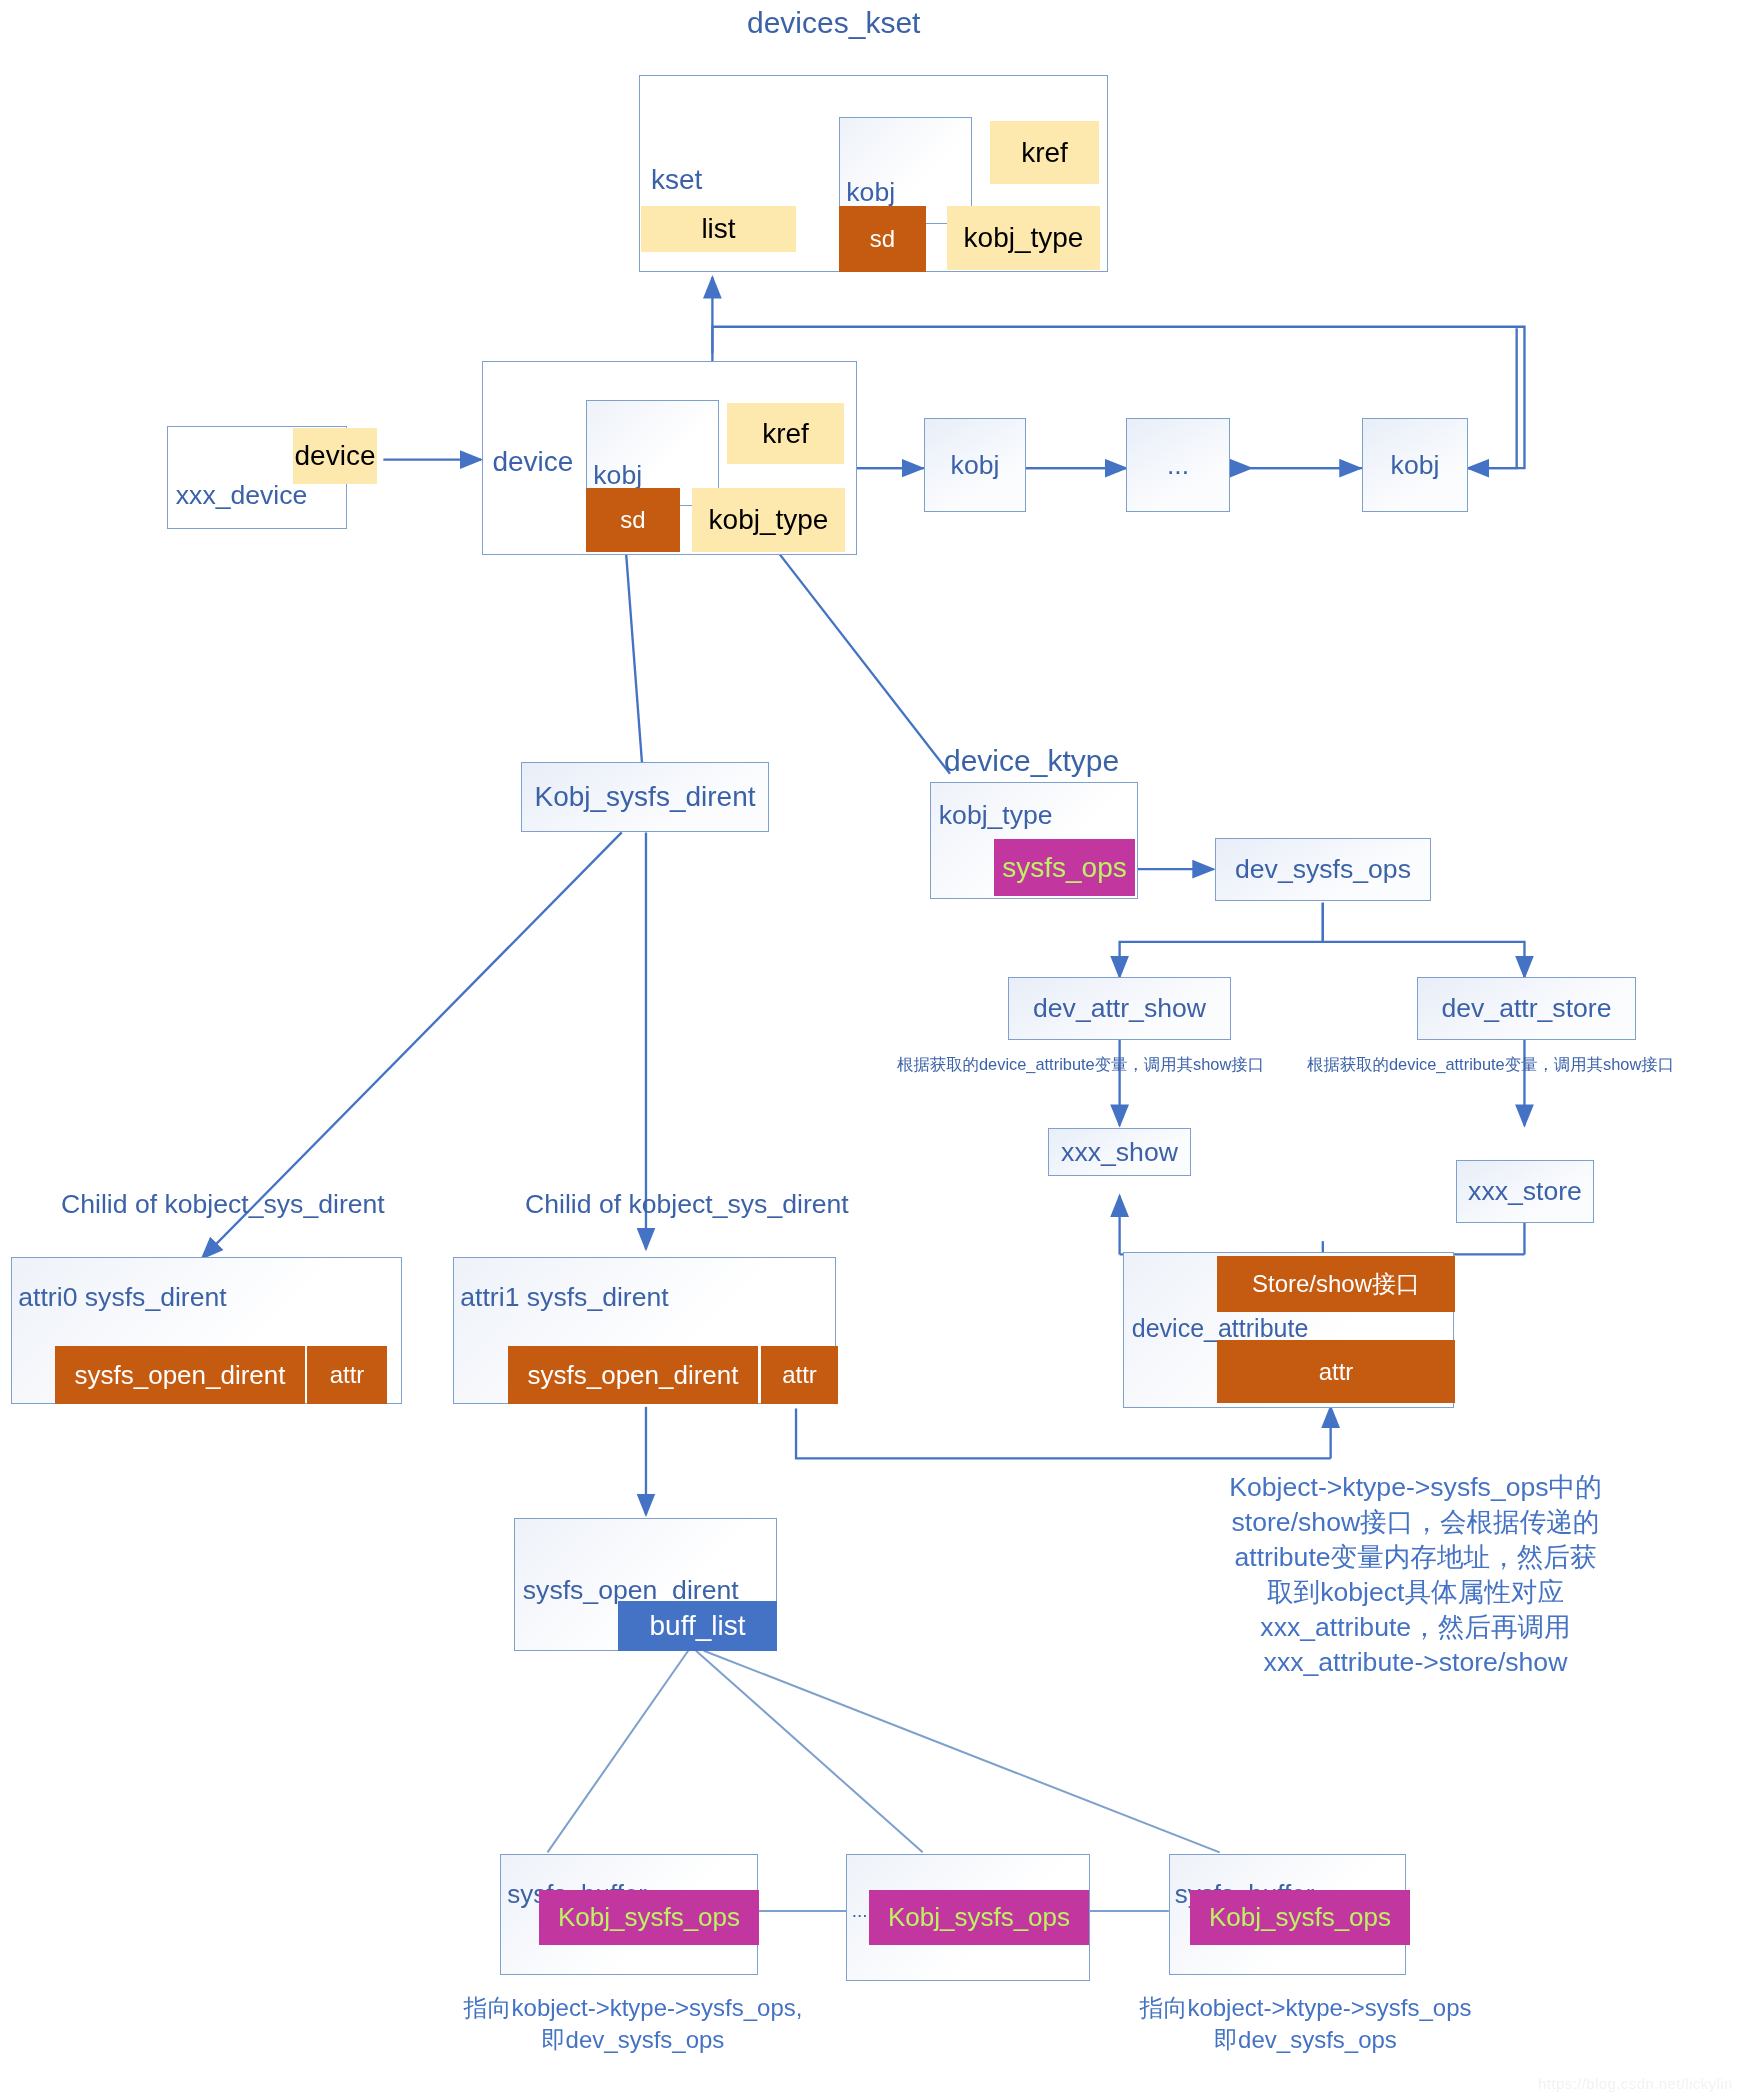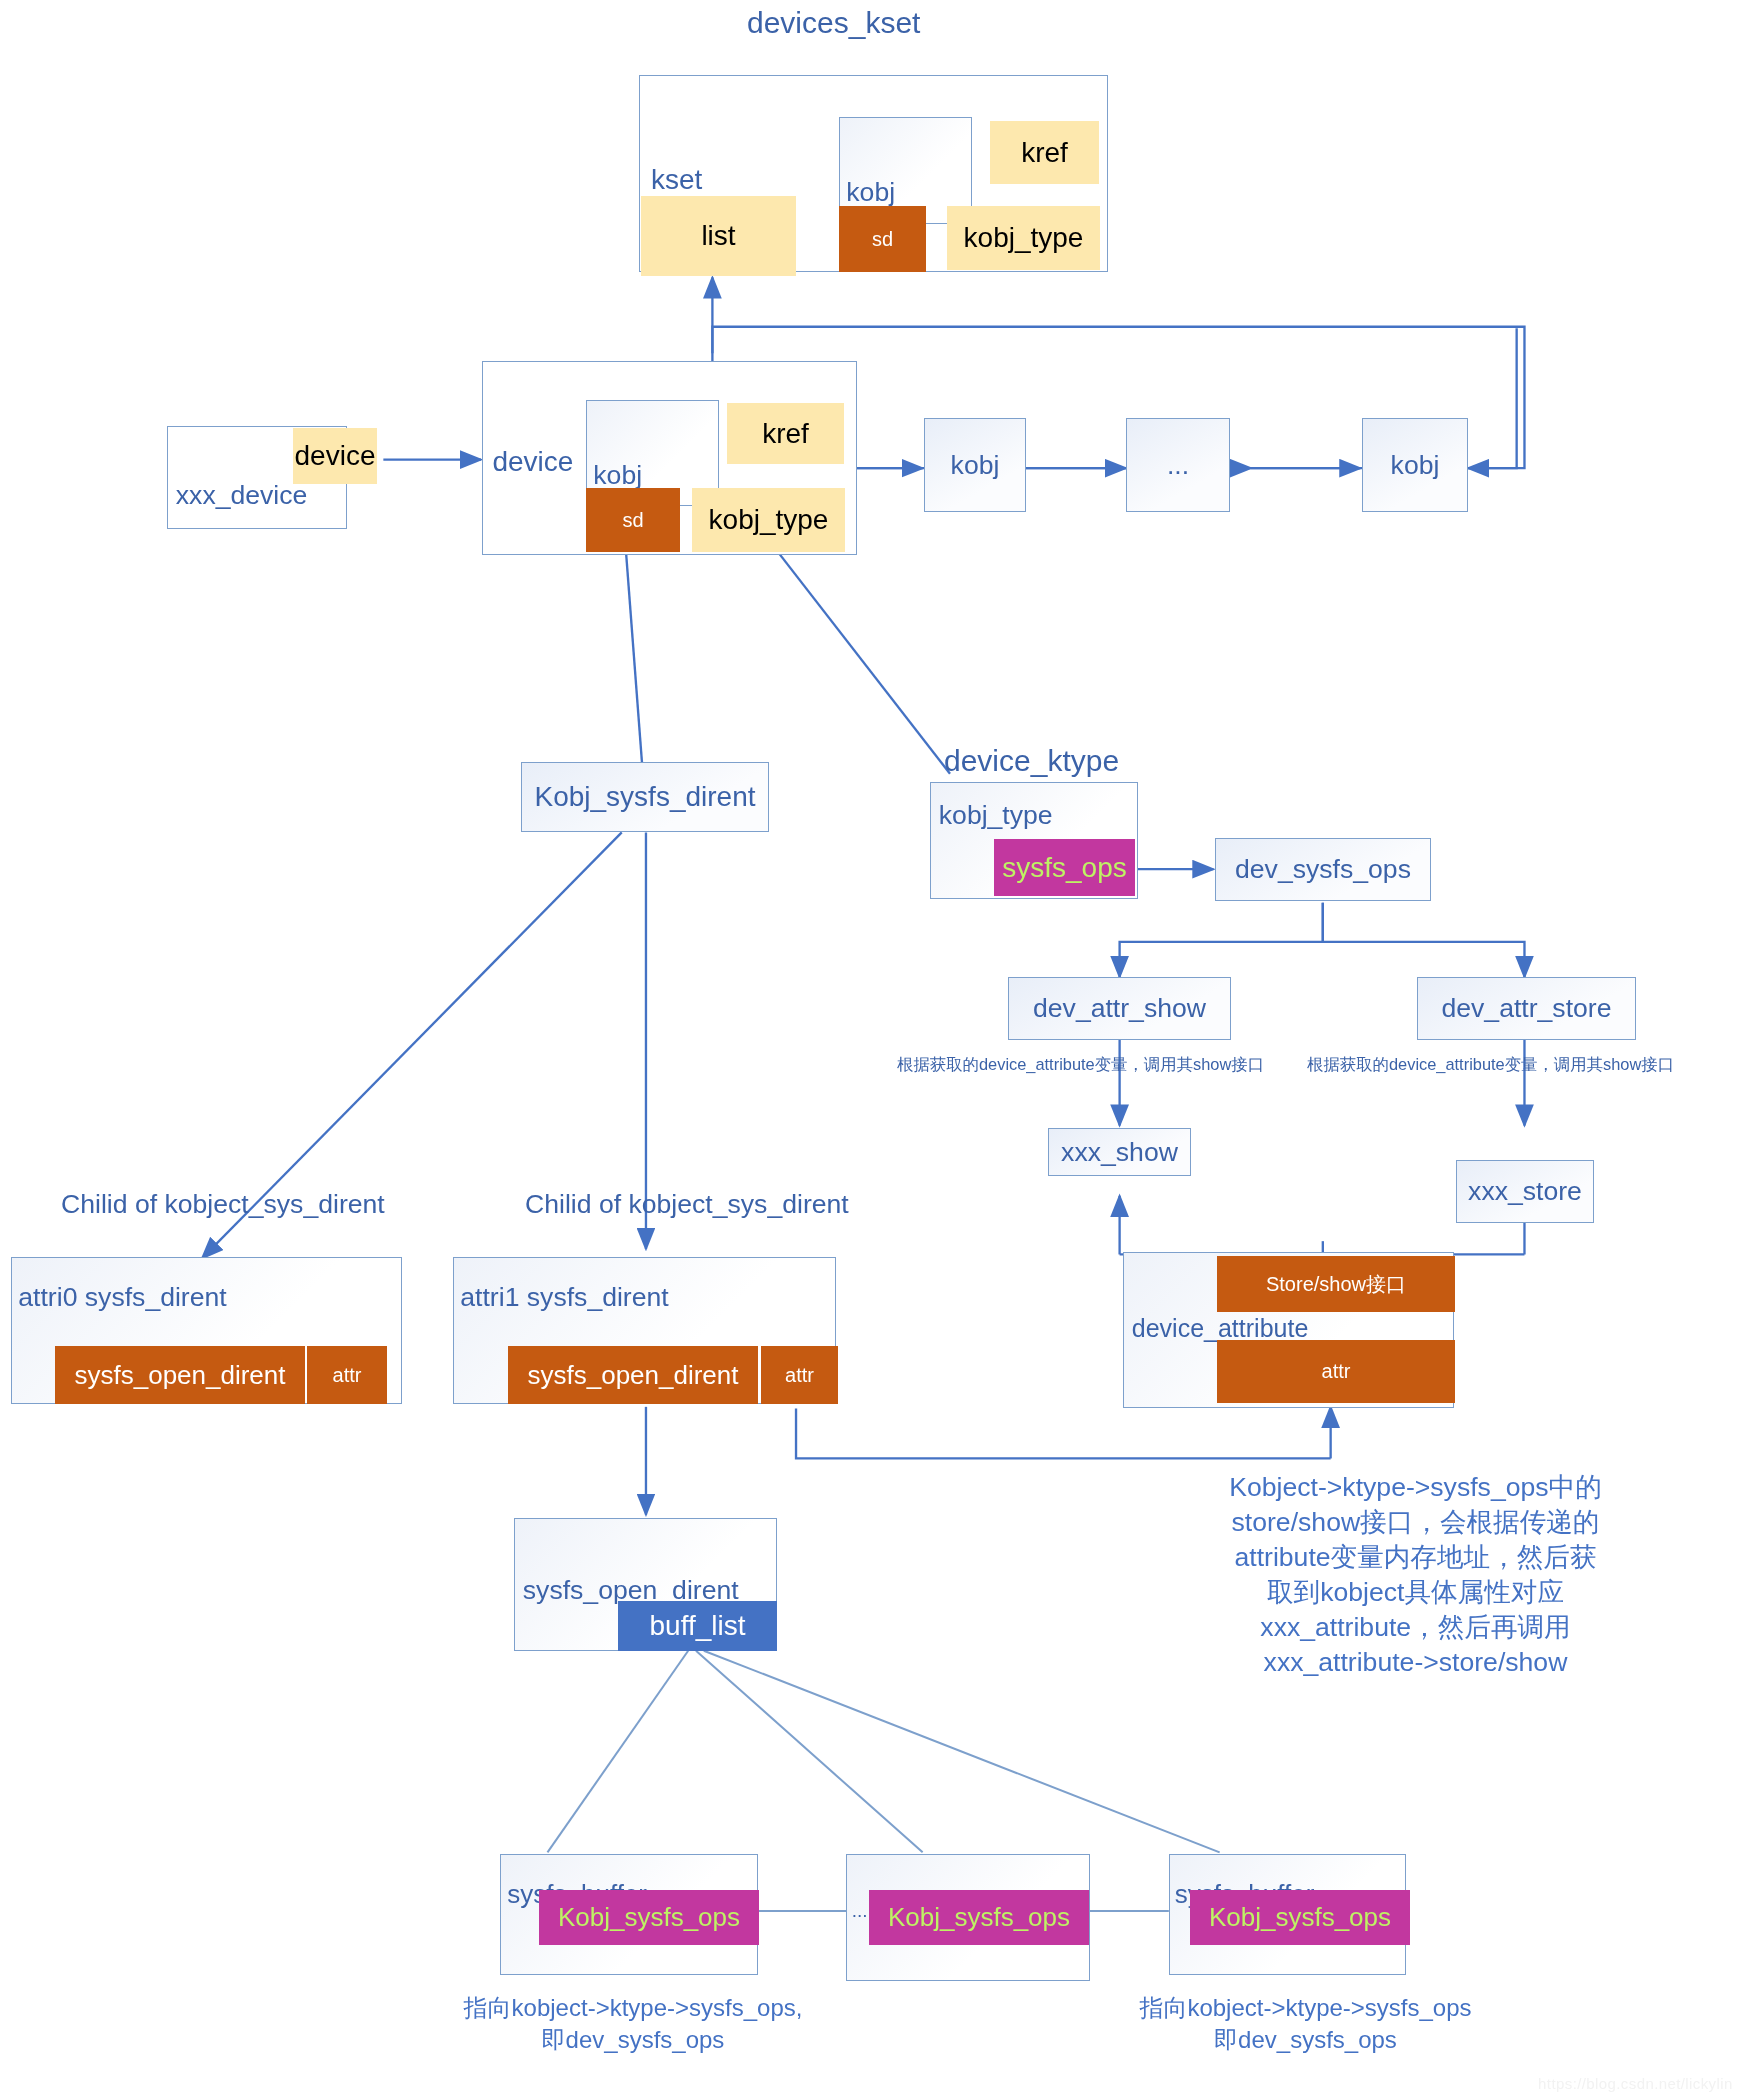--- a/index.html
+++ b/index.html
@@ -34,21 +34,21 @@
     white-space:nowrap;
   }
   
   .cell{
     position:absolute;
     display:flex;align-items:center;justify-content:center;
     box-sizing:border-box;
     white-space:nowrap;
   }
   .cell.yellow{background:#fde8ae;color:#000;font-size:28px;}
-  .cell.orange{background:#c55a11;color:#fff;font-size:20px;}
+  .cell.orange{background:#c55a11;color:#fff;font-size:24px;}
   .cell.magenta{background:#c2379f;color:#bef264;font-size:28px;}
   .cell.blue{background:#4472c4;color:#fff;font-size:28px;}
 
   .caption{
     position:absolute;color:#3b62a8;white-space:nowrap;
   }
   .title{font-size:30px;}
   .note{font-size:26.6px;}
   .note-sm{font-size:16.4px;}
   .bigtext{
@@ -135,21 +135,21 @@
   <div class="caption title" style="left:747px;top:6.3px;">devices_kset</div>
 
   <div class="node struct" style="left:639px;top:75px;width:469px;height:197px;">
     <div class="slabel" style="left:11px;top:88px;">kset</div>
   </div>
 
   <div class="node struct grad" style="left:839px;top:117px;width:133px;height:107px;">
     <div class="slabel" style="left:6.3px;top:59px;font-size:26.6px;">kobj</div>
   </div>
   <div class="cell yellow" style="left:990px;top:121px;width:109px;height:63px;">kref</div>
-  <div class="cell yellow" style="left:641px;top:196px;width:155px;height:80px;">list</div>
+  <div class="cell yellow" style="left:641px;top:206px;width:155px;height:46px;">list</div>
   <div class="cell orange" style="left:839px;top:206px;width:87px;height:66px;">sd</div>
   <div class="cell yellow" style="left:947px;top:206px;width:153px;height:64px;">kobj_type</div>
 
   <div class="node struct" style="left:167px;top:426px;width:180px;height:103px;">
     <div class="slabel" style="left:7.8px;top:53px;font-size:26.6px;">xxx_device</div>
   </div>
   <div class="cell yellow" style="left:293px;top:428px;width:84px;height:56px;">device</div>
 
   <div class="node struct" style="left:482px;top:361px;width:375px;height:194px;">
     <div class="slabel" style="left:9.4px;top:84px;font-size:28px;">device</div>

